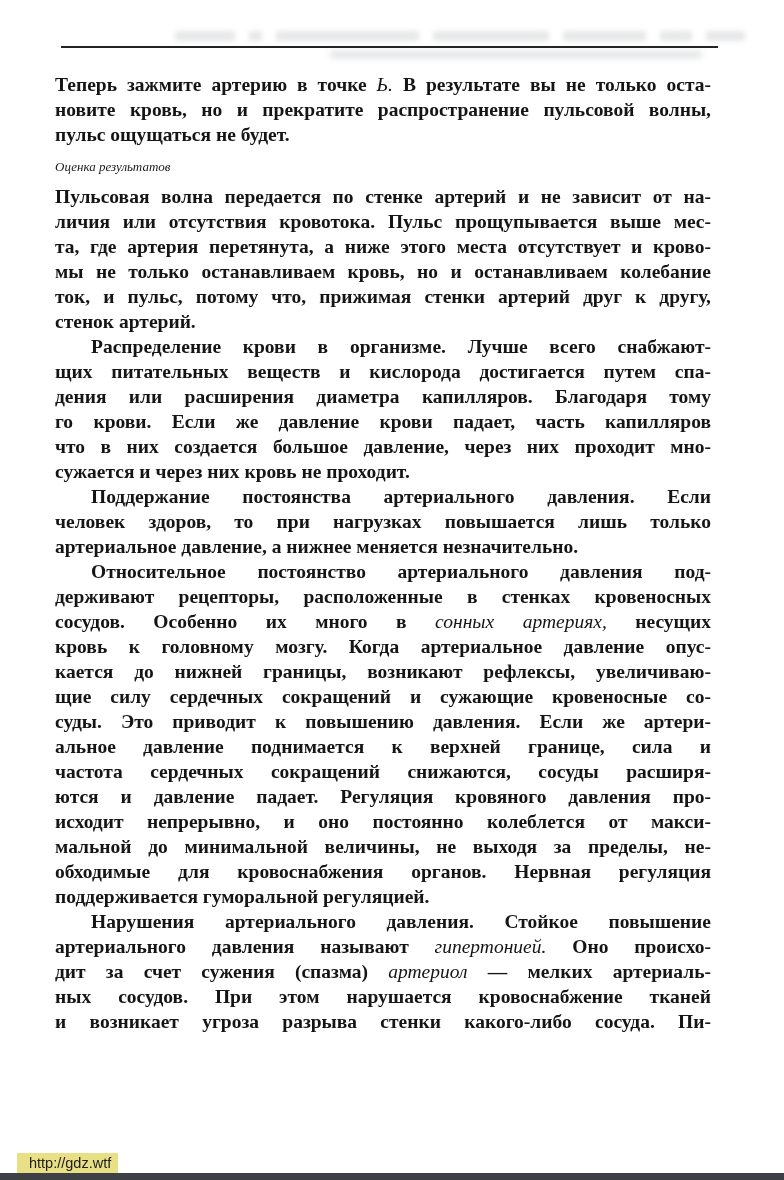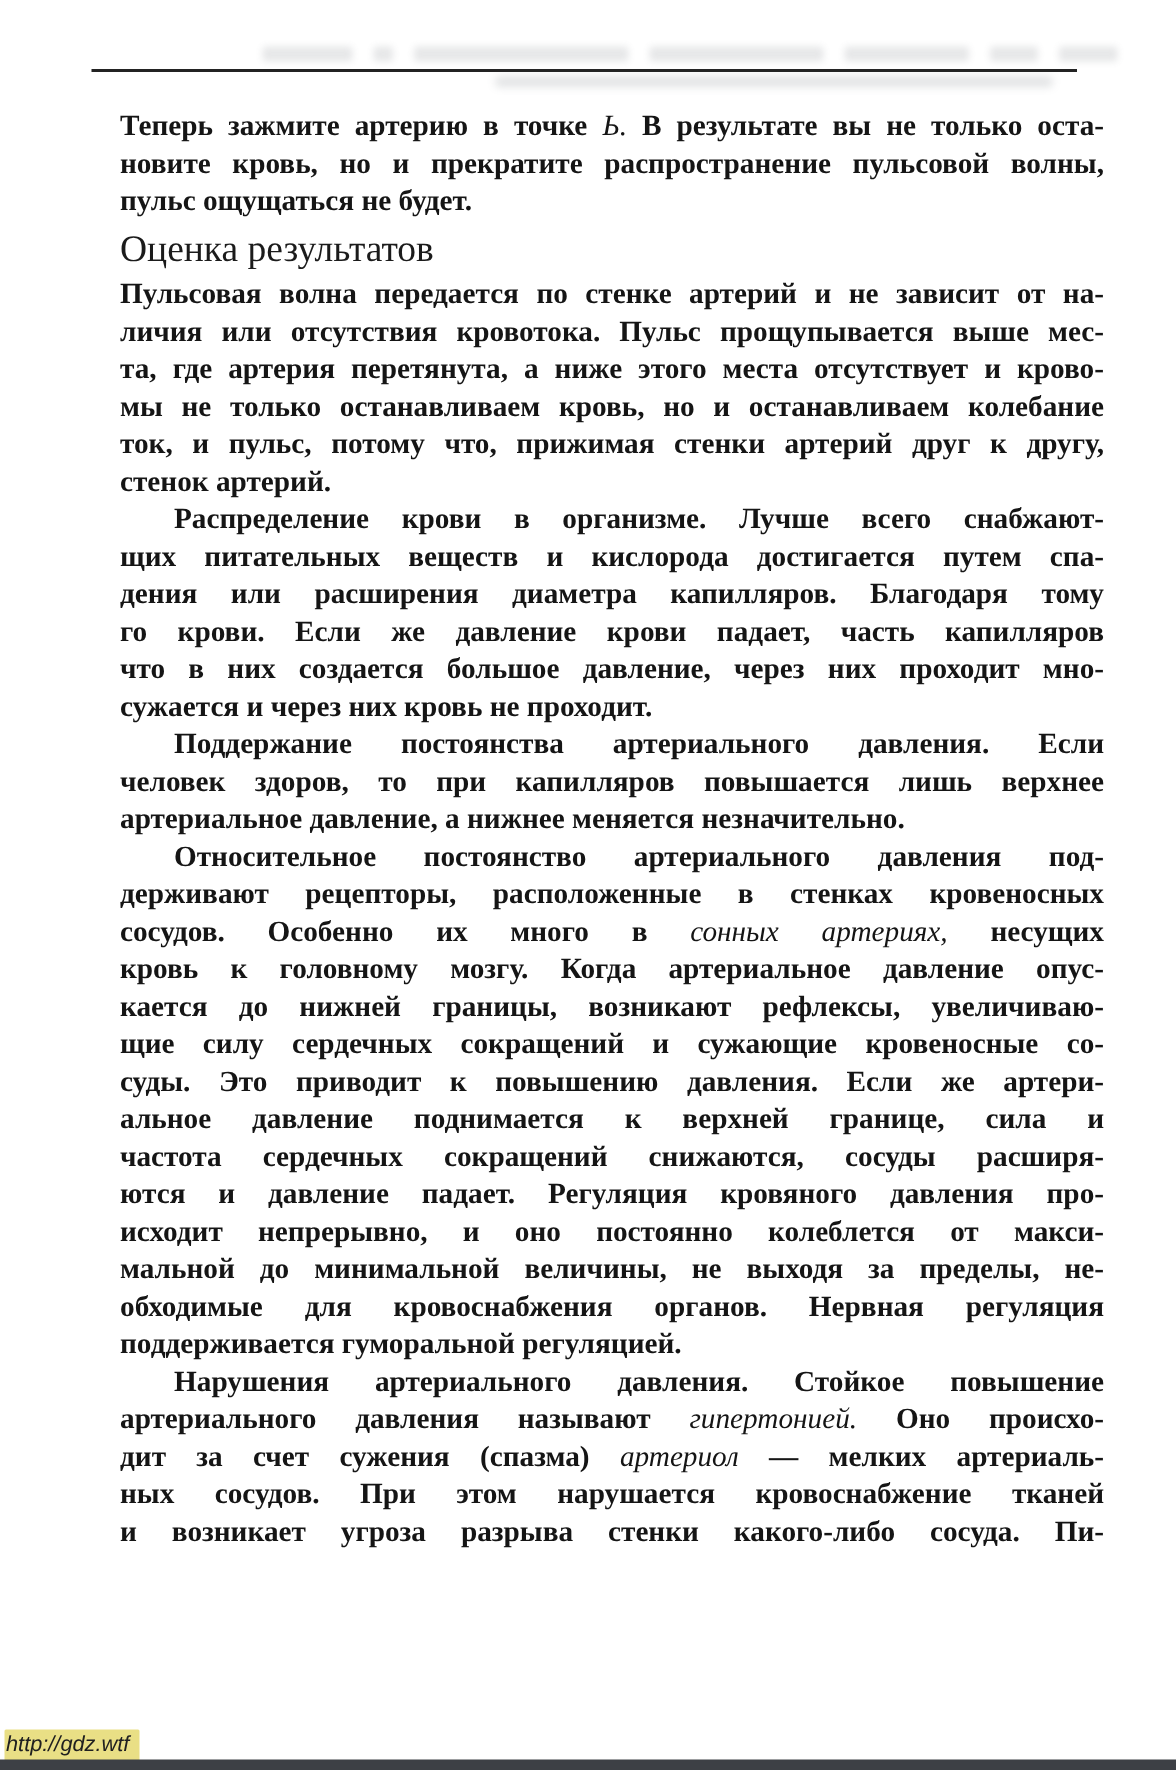--- a/index.html
+++ b/index.html
@@ -20,55 +20,55 @@
   .sub-smudge{
     position:absolute;left:330px;top:51px;width:372px;height:7px;
     background:#7a8086;border-radius:3px;filter:blur(3px);opacity:.22;
   }
   .header-rule{
     position:absolute;left:61px;top:46px;width:657px;height:2px;
     background:#232323;
   }
   
   .text-block{
-    position:absolute;left:80px;top:72px;width:656px;
+    position:absolute;left:55px;top:72px;width:656px;
     color:#151515;
     font-weight:bold;
     font-size:19.5px;
   }
   .line{
     text-align:justify;
     text-align-last:justify;
     line-height:25px;
     height:25px;
     overflow:hidden;
     white-space:nowrap;
   }
   .line.last{text-align-last:left;}
   .line.first-indent{text-indent:36px;}
   .para.space-before{margin-top:0;}
   .heading{
+    font-style:italic;
     font-weight:normal;
-    font-size:25px;
+    font-size:13px;
     line-height:25px;
     margin:7px 0 5px 0;
     color:#1b1b1b;
   }
   i.nb{font-style:italic;font-weight:normal;}
   
   .watermark{
-    position:absolute;left:3px;top:1153px;
+    position:absolute;left:17px;top:1153px;
     background:#e9df85;
     color:#202020;
     font-family:"Liberation Sans", sans-serif;
     font-size:14.5px;
     line-height:19px;
-    padding:1px 7px 2px 1px;
+    padding:1px 7px 2px 12px;
     border-radius:1px;
-    font-style:italic;
   }
   
   .bottom-bar{
     position:absolute;left:0;bottom:0;width:784px;height:7px;
     background:#3d4045;
   }
 </style>
 </head>
 <body>
 
@@ -102,21 +102,21 @@
     <div class="para space-before">
       <div class="line first-indent">Распределение крови в организме. Лучше всего снабжают-</div>
       <div class="line">щих питательных веществ и кислорода достигается путем спа-</div>
       <div class="line">дения или расширения диаметра капилляров. Благодаря тому</div>
       <div class="line">го крови. Если же давление крови падает, часть капилляров</div>
       <div class="line">что в них создается большое давление, через них проходит мно-</div>
       <div class="line last">сужается и через них кровь не проходит.</div>
     </div>
     <div class="para">
       <div class="line first-indent">Поддержание постоянства артериального давления. Если</div>
-      <div class="line">человек здоров, то при капилляров повышается лишь верхнее</div>
+      <div class="line">человек здоров, то при нагрузках повышается лишь только</div>
       <div class="line last">артериальное давление, а нижнее меняется незначительно.</div>
     </div>
     <div class="para">
       <div class="line first-indent">Относительное постоянство артериального давления под-</div>
       <div class="line">держивают рецепторы, расположенные в стенках кровеносных</div>
       <div class="line">сосудов. Особенно их много в <i class="nb">сонных артериях,</i> несущих</div>
       <div class="line">кровь к головному мозгу. Когда артериальное давление опус-</div>
       <div class="line">кается до нижней границы, возникают рефлексы, увеличиваю-</div>
       <div class="line">щие силу сердечных сокращений и сужающие кровеносные со-</div>
       <div class="line">суды. Это приводит к повышению давления. Если же артери-</div>

